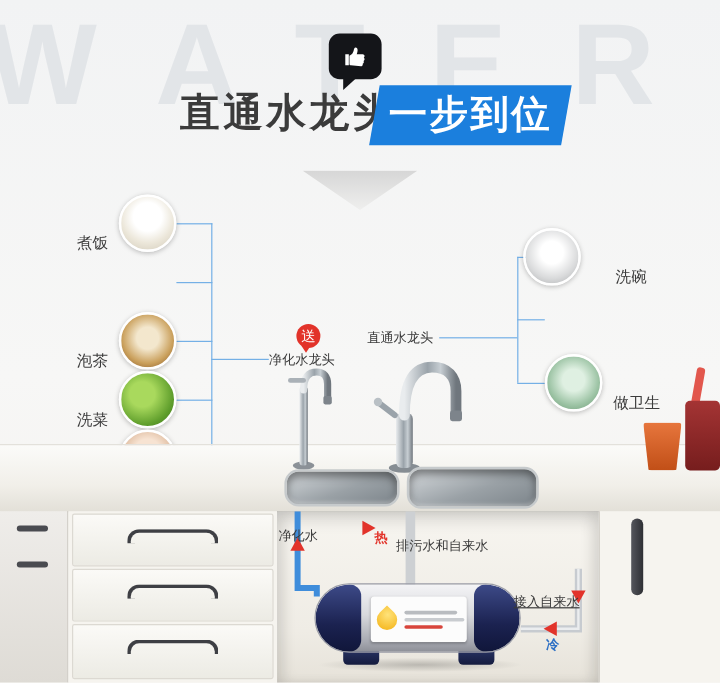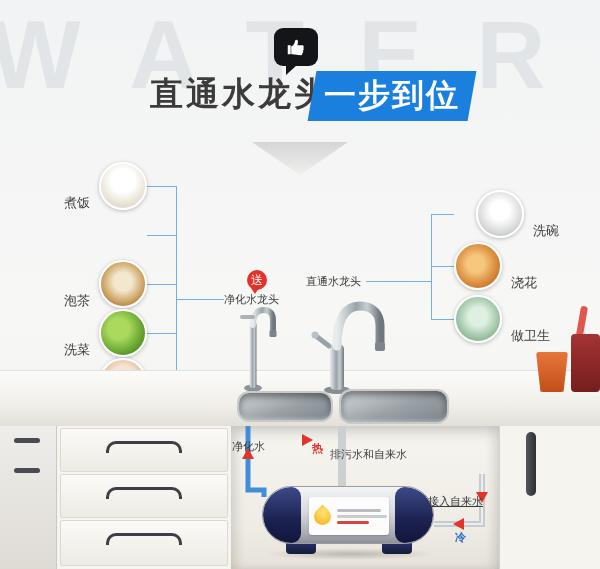--- a/index.html
+++ b/index.html
@@ -119,27 +119,23 @@
   </div>
   <div class="abs use-row left" style="left:54px;top:309px;">
     <span class="use-label">洗菜</span>
     <span class="use-photo photo-veg"></span>
   </div>
   <div class="abs use-row left" style="left:54px;top:358px;">
     <span class="use-label">洗漱</span>
     <span class="use-photo photo-wash"></span>
   </div>
 
-  <div class="abs use-row right" style="left:476px;top:190px;">
+  <div class="abs use-row right" style="left:436px;top:190px;gap:20px;">
     <span class="use-photo photo-dish"></span>
     <span class="use-label">洗碗</span>
-  </div>
-  <div class="abs use-row right" style="left:454px;top:242px;">
-    <span class="use-photo photo-flower"></span>
-    <span class="use-label">浇花</span>
   </div>
   <div class="abs use-row right" style="left:454px;top:295px;">
     <span class="use-photo photo-clean"></span>
     <span class="use-label">做卫生</span>
   </div>
 
   <div class="abs counter"></div>
 
   <svg class="abs" style="left:220px;top:280px;" width="240" height="150" viewBox="0 0 240 150">
     <defs>

